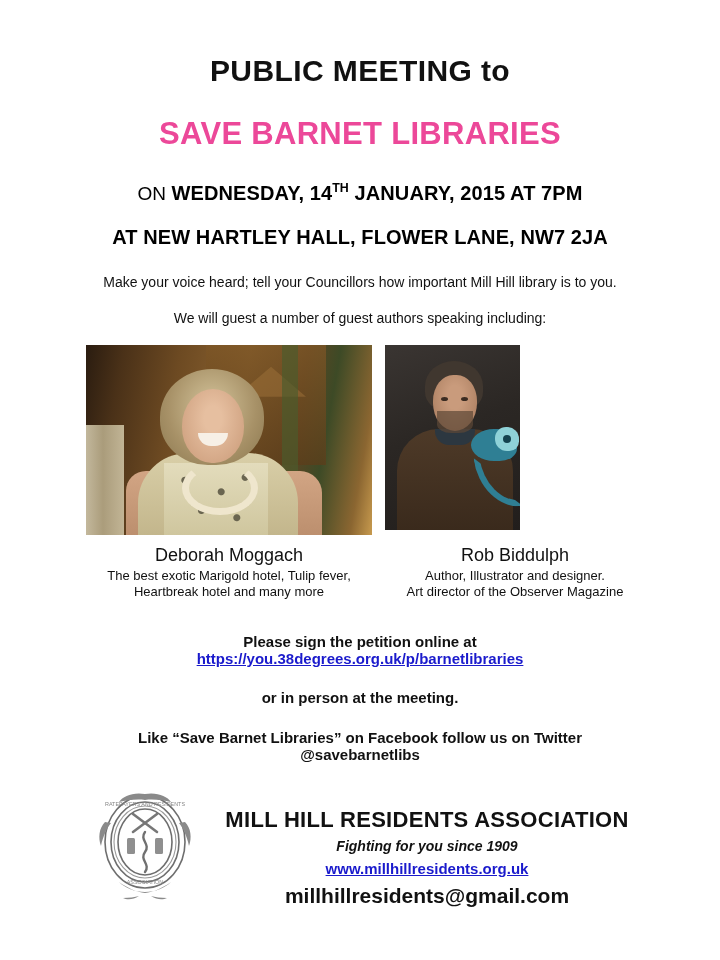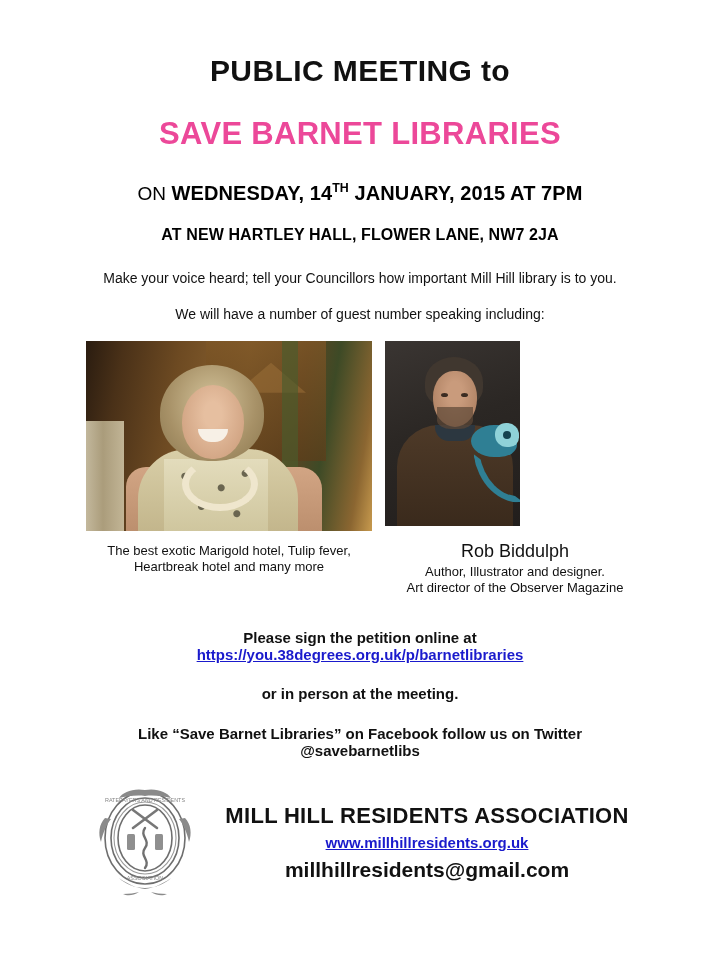--- a/index.html
+++ b/index.html
@@ -55,21 +55,21 @@
   }
   .h-when .strongtxt {
     font-weight: bold;
   }
   .h-when sup {
     font-size: 0.62em;
     vertical-align: super;
     font-weight: bold;
   }
   .h-where {
-    font-size: 16px;
+    font-size: 20px;
     font-weight: bold;
     line-height: 1;
     margin-top: 24px;
     letter-spacing: 0.1px;
   }
 
   
   .intro {
     text-align: center;
     font-size: 14px;
@@ -362,21 +362,21 @@
     <div class="h-save" style="color:#ec4899">SAVE BARNET LIBRARIES</div>
 
     <div class="h-when">
       <span class="lead-on">ON </span><span class="strongtxt">WEDNESDAY, 14</span><sup>TH</sup><span class="strongtxt"> JANUARY, 2015 AT 7PM</span>
     </div>
 
     <div class="h-where">AT NEW HARTLEY HALL, FLOWER LANE, NW7 2JA</div>
   </div>
 
   <div class="intro">Make your voice heard; tell your Councillors how important Mill Hill library is to you.</div>
-  <div class="intro2">We will have a number of guest number speaking including:</div>
+  <div class="intro2">We will guest a number of guest authors speaking including:</div>
 
   <div class="photos">
 
     <div class="photo photo-left">
       <div class="wood-panel"></div>
       <div class="wood-arch"></div>
       <div class="green-strip"></div>
       <div class="curtain"></div>
       <div class="arm-left"></div>
       <div class="arm-right"></div>
@@ -398,20 +398,21 @@
       <div class="r-eye-r"></div>
       <div class="chameleon-tail"></div>
       <div class="chameleon-body"></div>
       <div class="chameleon-head"></div>
       <div class="chameleon-eye"></div>
     </div>
   </div>
 
   <div class="captions">
     <div class="cap cap-left">
+      <div class="cap-name">Deborah Moggach</div>
       <div class="cap-desc">
         <div>The best exotic Marigold hotel, Tulip fever,</div>
         <div>Heartbreak hotel and many more</div>
       </div>
     </div>
 
     <div class="cap cap-right">
       <div class="cap-name">Rob Biddulph</div>
       <div class="cap-desc">
         <div>Author, Illustrator and designer.</div>
@@ -462,20 +463,21 @@
         <ellipse cx="52" cy="54" rx="31" ry="36"></ellipse>
       </g>
       <g fill="#858585" font-size="5.4" font-family="'Liberation Sans', sans-serif">
         <text x="52" y="18" text-anchor="middle">RATEPAYERS AND RESIDENTS</text>
         <text x="52" y="96" text-anchor="middle">ASSOCIATION</text>
       </g>
     </svg>
 
     <div class="footer-text">
       <div class="org-name">MILL HILL RESIDENTS ASSOCIATION</div>
+      <div class="org-tag">Fighting for you since 1909</div>
       <div class="org-web">
         <span class="link">www.millhillresidents.org.uk</span>
       </div>
       <div class="org-mail">millhillresidents@gmail.com</div>
     </div>
   </div>
 
 </div>
 
 </body></html>

